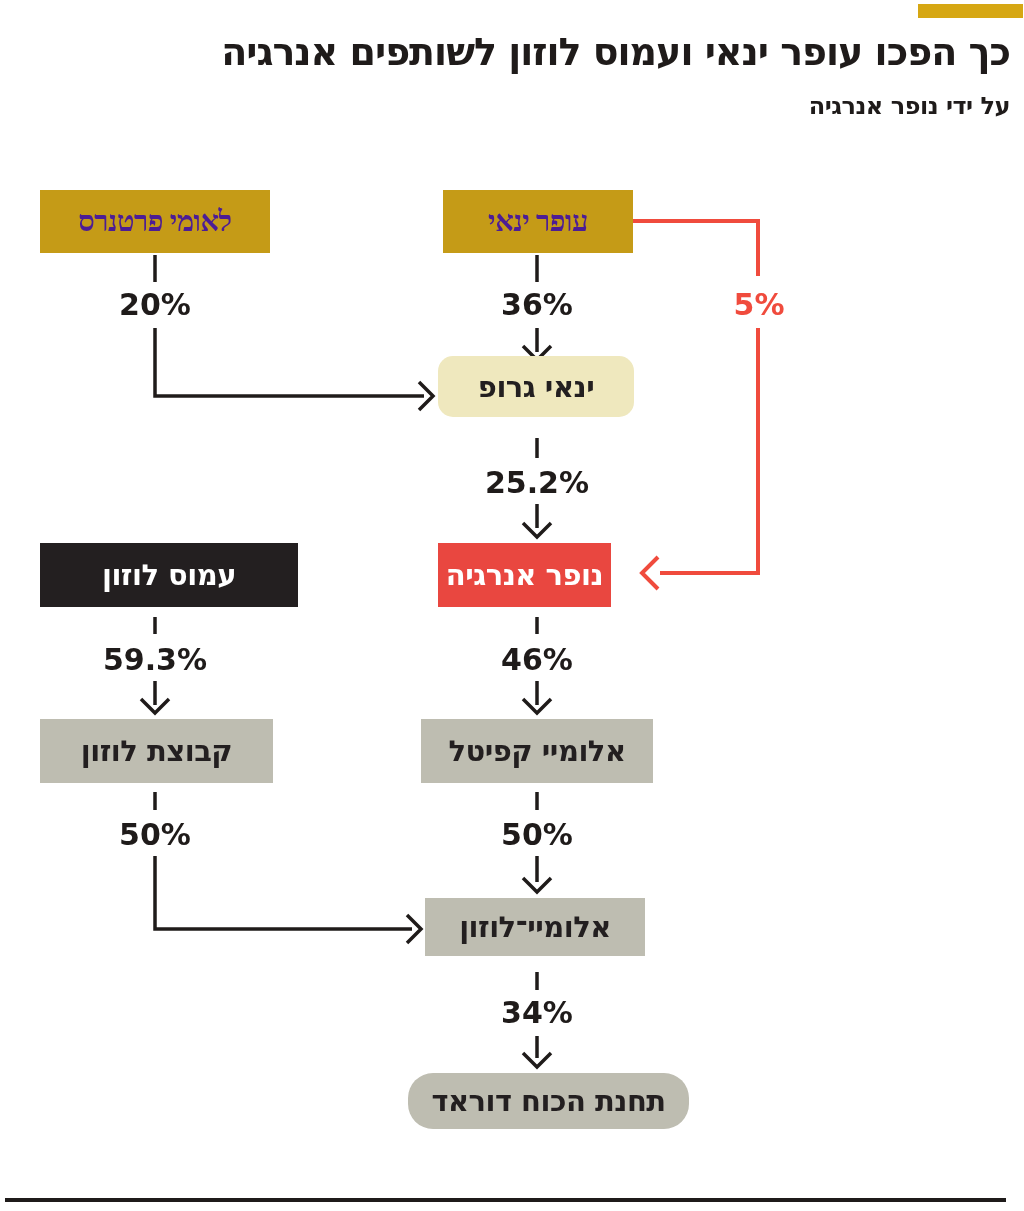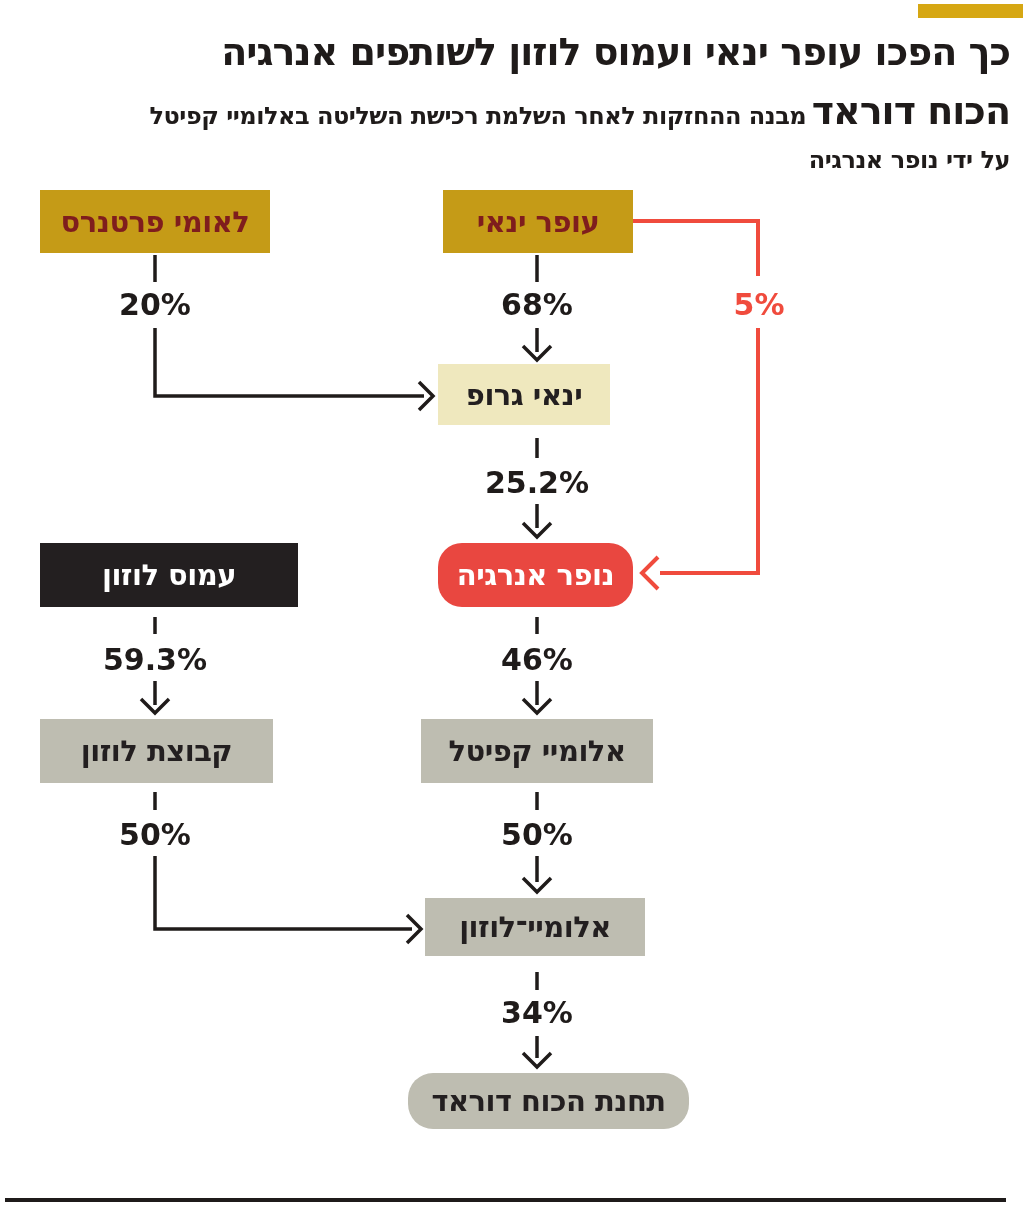--- a/index.html
+++ b/index.html
@@ -11,30 +11,30 @@
   .headline{position:absolute;top:24px;right:14px;left:30px;direction:rtl;text-align:right;
             color:var(--ink);font-weight:bold;}
   .hl1{line-height:57px;white-space:nowrap;}
   .hl2{line-height:46px;white-space:nowrap;}
   .hl3{line-height:36px;white-space:nowrap;}
   .big-t{font-size:38px;letter-spacing:-1px;}
   .sub-t{font-size:24px;letter-spacing:-0.5px;}
   
   .node{position:absolute;display:flex;align-items:center;justify-content:center;
         direction:rtl;font-weight:bold;font-size:29px;letter-spacing:-0.5px;}
-  .gold {background:var(--gold);color:#7f1d1d;}
+  .gold {background:var(--gold);color:#4c1d95;font-family:Liberation Serif, serif;}
   .cream{background:var(--cream);color:var(--dark);}
   .blackbox{background:var(--dark);color:#fff;}
   .redbox{background:var(--red);color:#fff;}
   .graybox{background:var(--gray);color:var(--dark);}
   .n-leumi {left:40px; top:190px;width:230px;height:63px;}
   .n-ofer  {left:443px;top:190px;width:190px;height:63px;}
-  .n-yanai {left:438px;top:364px;width:172px;height:61px;}
+  .n-yanai {left:438px;top:356px;width:196px;height:61px;border-radius:15px;}
   .n-amos  {left:40px; top:543px;width:258px;height:64px;}
-  .n-nofar {left:438px;top:543px;width:195px;height:64px;border-radius:24px;}
+  .n-nofar {left:438px;top:543px;width:173px;height:64px;}
   .n-lozon {left:40px; top:719px;width:233px;height:64px;}
   .n-elcap {left:421px;top:719px;width:232px;height:64px;}
   .n-elloz {left:425px;top:898px;width:220px;height:58px;}
   .n-dorad {left:408px;top:1073px;width:281px;height:56px;border-radius:25px;}
   
   .pct{position:absolute;transform:translateX(-50%);font-weight:bold;font-size:30px;
        line-height:34px;color:var(--ink);white-space:nowrap;}
   .pct.red{color:var(--redline);}
   
   #wires{position:absolute;left:0;top:0;}
@@ -46,24 +46,20 @@
 </head>
 <body>
 
 <div id="canvas">
 
   <div class="topbar"></div>
 
   <div class="headline">
     <div class="hl1">
       <span class="big-t">כך הפכו עופר ינאי ועמוס לוזון לשותפים אנרגיה</span>
-    </div>
-    <div class="hl2">
-      <span class="big-t">הכוח דוראד</span>
-      <span class="sub-t">מבנה ההחזקות לאחר השלמת רכישת השליטה באלומיי קפיטל</span>
     </div>
     <div class="hl3">
       <span class="sub-t">על ידי נופר אנרגיה</span>
     </div>
   </div>
 
   <svg id="wires" width="1024" height="1211" viewBox="0 0 1024 1211">
 
     <path class="wire" d="M155,255 V282"></path>
     <path class="wire" d="M155,328 V396 H424"></path>
@@ -106,21 +102,21 @@
   <div class="node gold n-ofer">עופר ינאי</div>
   <div class="node cream n-yanai">ינאי גרופ</div>
   <div class="node blackbox n-amos">עמוס לוזון</div>
   <div class="node redbox n-nofar">נופר אנרגיה</div>
   <div class="node graybox n-lozon">קבוצת לוזון</div>
   <div class="node graybox n-elcap">אלומיי קפיטל</div>
   <div class="node graybox n-elloz">אלומיי־לוזון</div>
   <div class="node graybox n-dorad">תחנת הכוח דוראד</div>
 
   <div class="pct" style="left:155px;top:288px;">20%</div>
-  <div class="pct" style="left:537px;top:288px;">68%</div>
+  <div class="pct" style="left:537px;top:288px;">36%</div>
   <div class="pct red" style="left:759px;top:288px;">5%</div>
   <div class="pct" style="left:537px;top:466px;">25.2%</div>
   <div class="pct" style="left:155px;top:643px;">59.3%</div>
   <div class="pct" style="left:537px;top:643px;">46%</div>
   <div class="pct" style="left:155px;top:818px;">50%</div>
   <div class="pct" style="left:537px;top:818px;">50%</div>
   <div class="pct" style="left:537px;top:996px;">34%</div>
 
   <div class="bottom-rule"></div>
 

